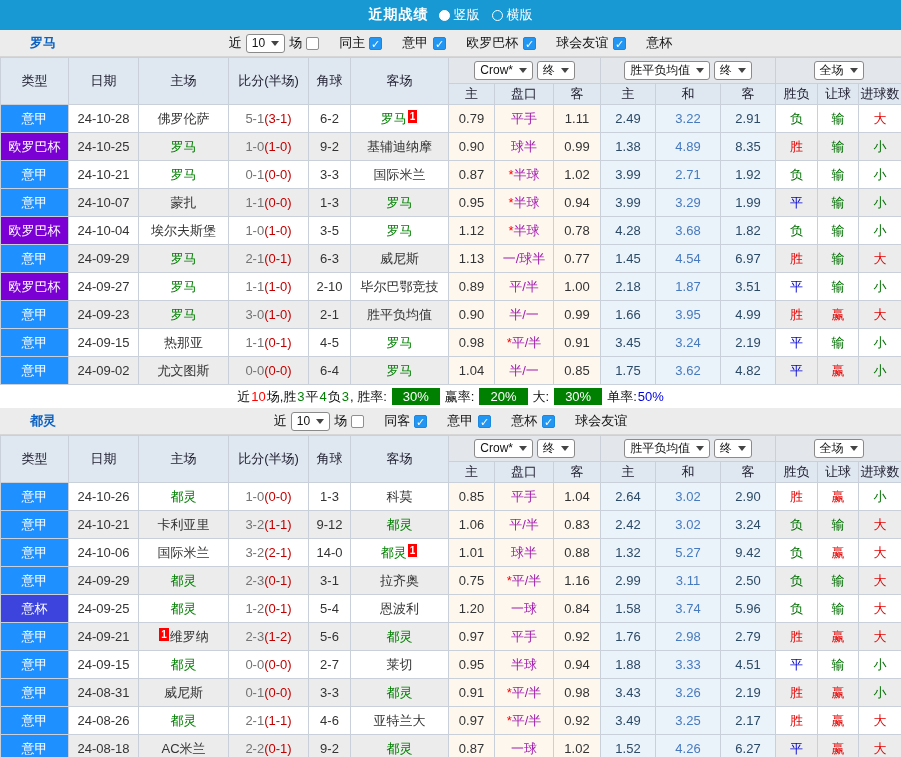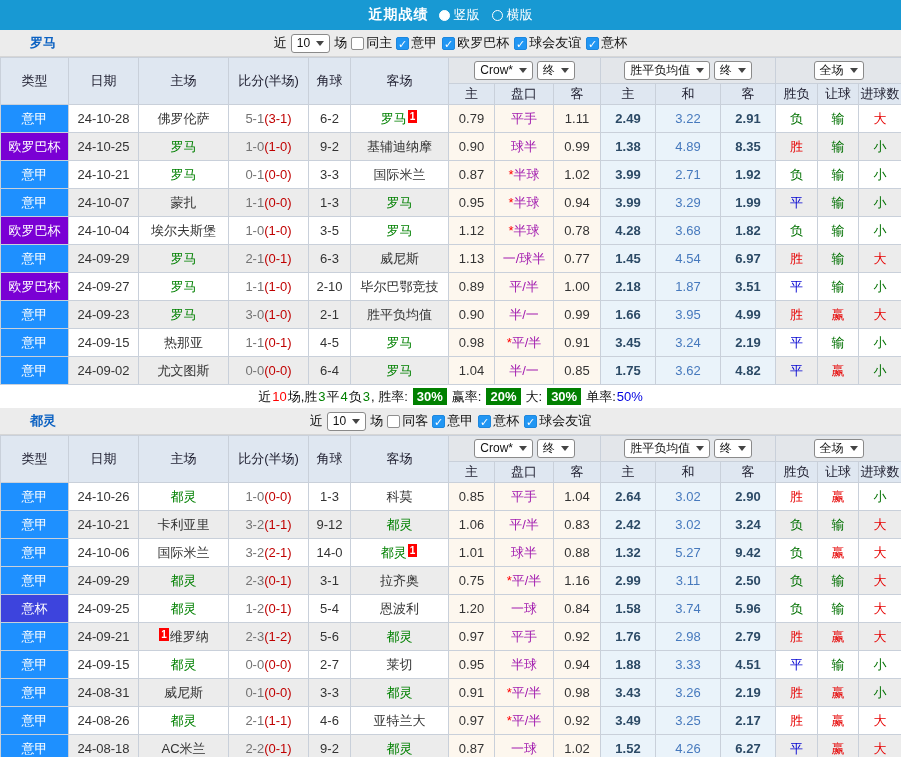--- a/index.html
+++ b/index.html
@@ -13,55 +13,55 @@
   .topbar .title { font-weight:bold; font-size:14px; letter-spacing:1px; }
   .radio-group { display:inline-flex; align-items:center; gap:12px; }
   .radl { display:inline-flex; align-items:center; gap:4px; cursor:pointer; }
   .rad { width:11px; height:11px; border:1px solid #fff; border-radius:50%; display:inline-block; }
   .rad.on { background:#fff; }
   
   .sec-head { height:27px; background:#ececec; border-bottom:1px solid #d6d6d6; display:flex; align-items:center; position:relative; }
   .team { position:absolute; left:30px; color:#0b61c2; font-weight:bold; }
   .filters { margin:0 auto; display:inline-flex; align-items:center; gap:4px; color:#111; }
   .leagues { display:inline-flex; align-items:center; gap:5px; }
-  .cbl { display:inline-flex; align-items:center; gap:2px; cursor:pointer; }
+  .cbl { display:inline-flex; align-items:center; gap:20px; cursor:pointer; }
   .cb { width:13px; height:13px; border:1px solid #8f8f8f; border-radius:2px; background:#fff; display:inline-block; text-align:center; }
   .cb.on { background:#2196f3; border-color:#1d87de; }
   .cb.on::after { content:"\2713"; color:#fff; font-size:11px; line-height:12px; display:block; }
   
   .selbox { display:inline-flex; align-items:center; gap:6px; background:#fff; border:1px solid #8a8a8a; border-radius:3px;
             padding:1px 5px; height:19px; font-size:12px; color:#111; cursor:pointer; }
   .arr { width:0; height:0; border-left:4px solid transparent; border-right:4px solid transparent; border-top:5px solid #444; display:inline-block; }
   
   table { width:901px; border-collapse:collapse; table-layout:fixed; }
   th, td { border:1px solid #c9d0da; text-align:center; padding:0; white-space:nowrap; overflow:hidden; }
   thead th { background:#dfe7f1; font-weight:normal; color:#223; font-size:13px; }
   thead tr.selrow th { height:26px; }
   thead tr.subrow th { height:21px; }
   .selcell { background:#e3e6ea !important; }
   tbody td { height:28px; color:#333; background:#fff; }
   tbody tr:nth-child(even) td { background:#ececec; }
   tbody td.type { color:#fff; }
   tbody td.crow { background:#fdf7ee !important; }
   tbody td.avgc { background:#eaf3fa !important; }
-  td.ah, td.aa { color:#2c4a66;font-weight:bold; }
+  td.ah, td.aa { color:#2c4a66; }
   td.ad { color:#4679bd; }
   .self { color:#008000; }
   .ft { color:#737373; }
   .ht { color:#c00000; }
   .hcap { color:#a21caf; }
   .star { color:#f00; }
   .badge { background:#f00; color:#fff; font-size:10px; font-weight:bold; padding:0 2px; height:13px; line-height:13px;
            display:inline-block; position:relative; top:-3px; margin:0 1px; }
   
   .summary { height:23px; display:flex; align-items:center; justify-content:center; gap:1px; background:#fff; font-size:13px; color:#111; }
   .summary .red { color:#f00; }
   .summary .grn { color:#008000; }
   .summary .blue { color:#0000e0; }
-  .summary .box { background:#008000; color:#fff; font-weight:bold; padding:1px 4px; margin:0 4px; }
+  .summary .box { background:#008000; color:#fff; font-weight:normal; padding:1px 11px; margin:0 4px; }
 </style>
 </head>
 <body>
 
 <div class="topbar">
   <span class="title">近期战绩</span>
   <span class="radio-group">
     <span class="radl">
       <span class="rad on"></span>
       <span>竖版</span>

